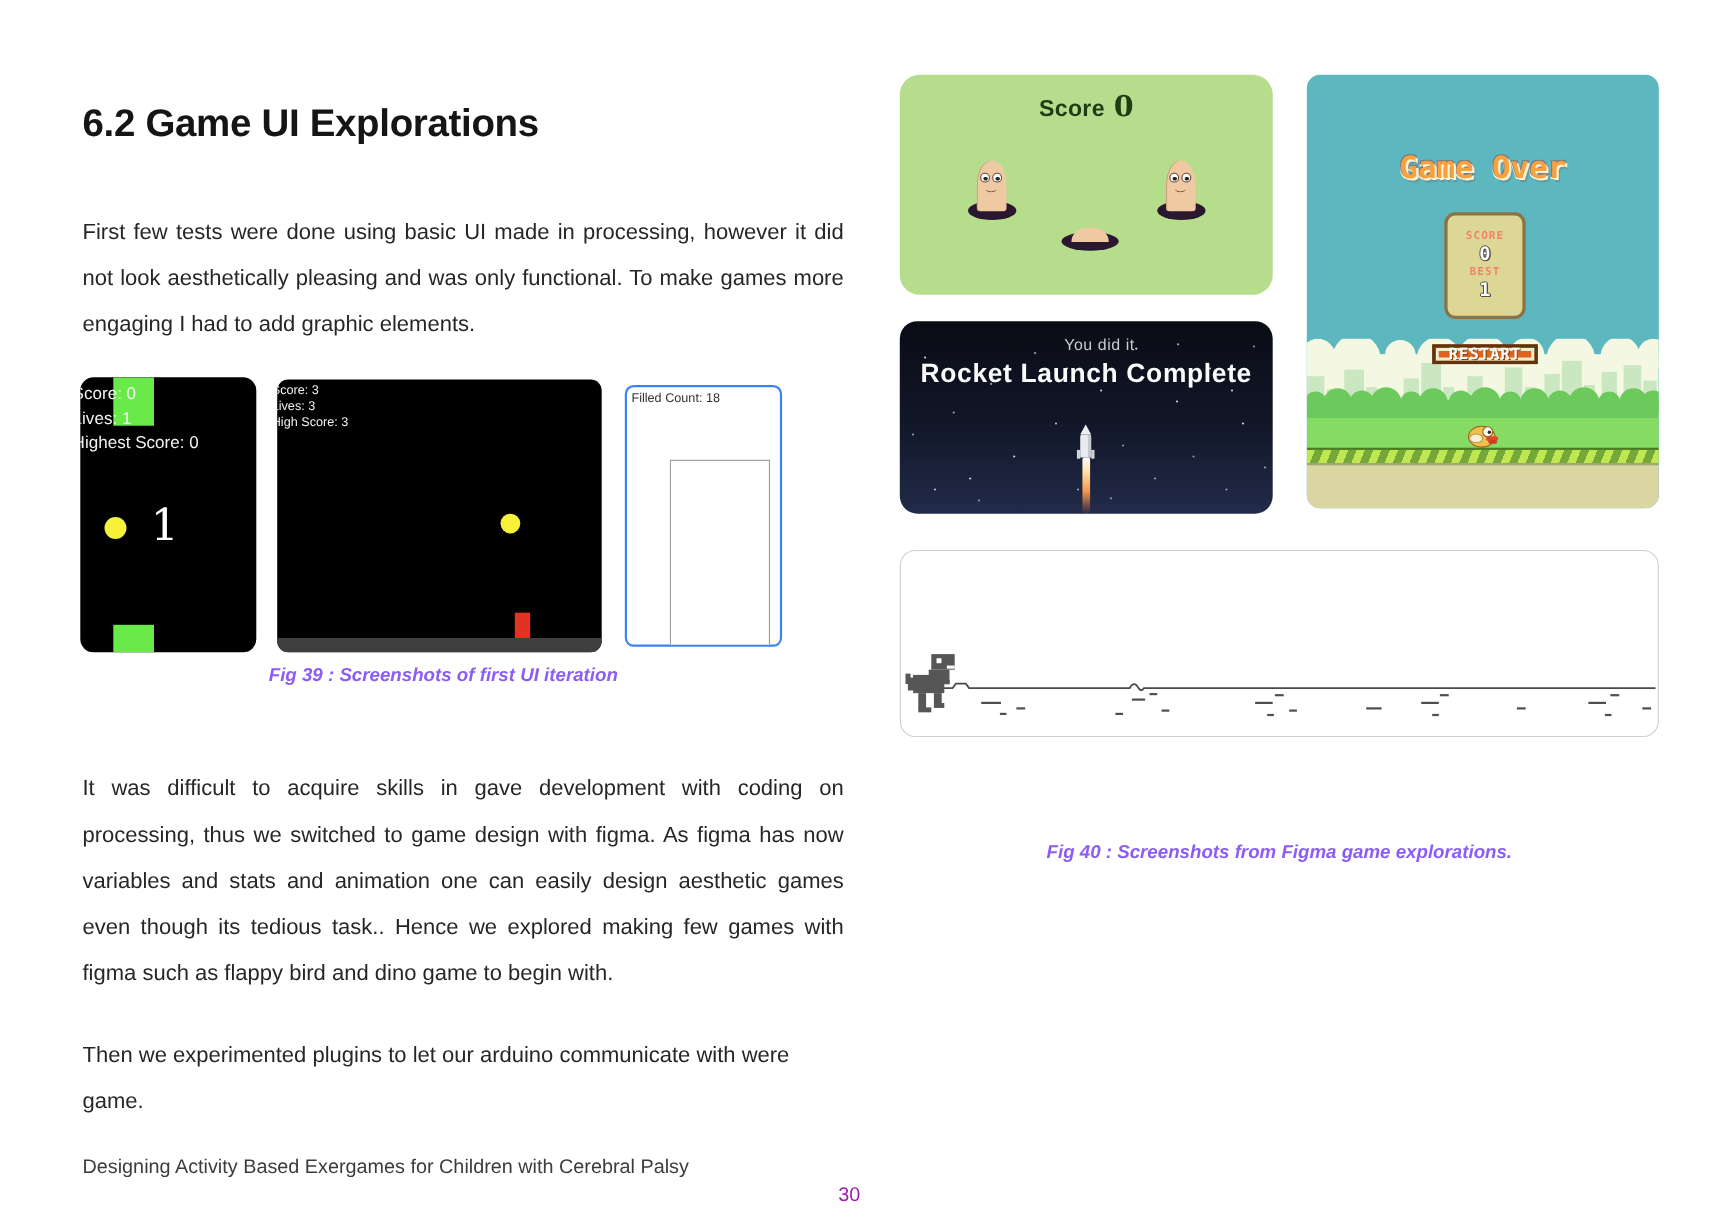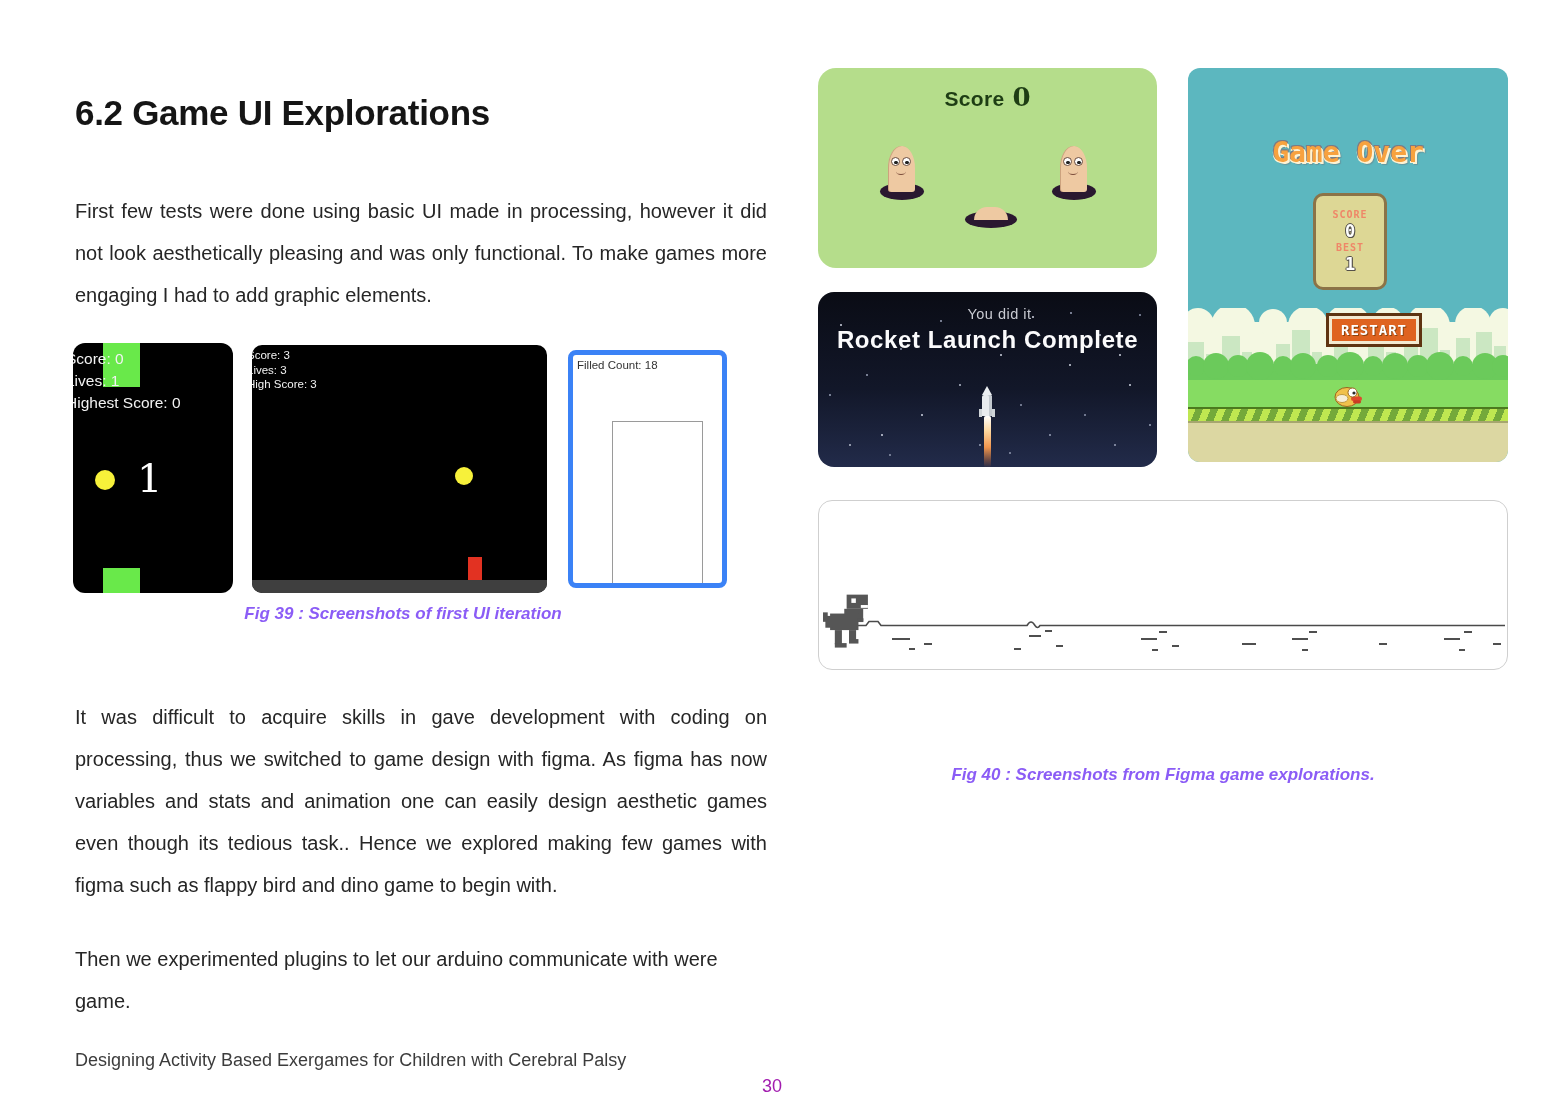--- a/index.html
+++ b/index.html
@@ -19,22 +19,22 @@
   .cap39{left:73px;top:604px;width:660px;}
   .cap40{left:818px;top:738px;width:690px;margin-top:27px;}
   .footer-text{position:absolute;left:75px;top:1050px;font-size:18px;color:#3c3c3c;}
   .footer-page{position:absolute;left:762px;top:1076px;font-size:18px;color:#a21caf;}
 
   
   .shot{position:absolute;overflow:hidden;}
   .shot-black{background:#000;}
   .shot1{left:73px;top:343px;width:160px;height:250px;border-radius:12px;}
   .shot2{left:252px;top:345px;width:295px;height:248px;border-radius:10px;}
-  .shot3{left:568px;top:350px;width:159px;height:238px;background:#fff;
-         border:5px solid #3b82f6;border-radius:8px;box-sizing:border-box;}
+  .shot3{left:568px;top:350px;width:143px;height:238px;background:#fff;
+         border:2px solid #3b82f6;border-radius:8px;box-sizing:border-box;}
   .hud1{position:absolute;left:-7px;top:5px;color:#f2f2f2;font-size:15.5px;line-height:22px;
         white-space:nowrap;z-index:3;}
   .hud2{position:absolute;left:-5px;top:3px;color:#f2f2f2;font-size:11.5px;line-height:14.5px;
         white-space:nowrap;z-index:3;}
   .green-rect{position:absolute;background:#69e94a;z-index:2;}
   .gr-top{left:30px;top:0;width:37px;height:44px;}
   .gr-bottom{left:30px;top:225px;width:37px;height:25px;}
   .ball{position:absolute;border-radius:50%;background:#f7f13a;z-index:2;}
   .ball1{left:22px;top:127px;width:20px;height:20px;}
   .ball2{left:203px;top:122px;width:18px;height:18px;}
@@ -104,25 +104,25 @@
             font-family:"DejaVu Sans Mono",monospace;font-weight:bold;font-size:28px;
             color:#f7a23f;letter-spacing:0px;
             text-shadow:2px 2px 0 #fdf3d4,-1px -1px 0 #7b7b85,1px -1px 0 #7b7b85,-1px 1px 0 #fdf3d4,3px 3px 1px rgba(110,110,120,.45);}
   .score-panel{position:absolute;left:125px;top:125px;width:74px;height:97px;z-index:8;
                background:#ddd795;border:3px solid #8b7347;border-radius:10px;box-sizing:border-box;
                display:flex;flex-direction:column;align-items:center;justify-content:center;gap:1px;
                font-family:"DejaVu Sans Mono",monospace;font-weight:bold;}
   .score-panel .plabel{font-size:10px;color:#ef8668;letter-spacing:1px;}
   .score-panel .pval{font-size:17px;color:#fff;
                text-shadow:1px 0 0 #55514a,-1px 0 0 #55514a,0 1px 0 #55514a,0 -1px 0 #55514a,1px 1px 0 #55514a;}
-  .restart-btn{position:absolute;left:114px;top:245px;width:96px;height:34px;z-index:9;
+  .restart-btn{position:absolute;left:114px;top:245px;width:96px;height:18px;z-index:9;
                background:#df6320;border:3px solid #5e3411;box-sizing:border-box;
                box-shadow:inset 0 0 0 3px #f3ead0;display:flex;align-items:center;justify-content:center;
                font-family:"DejaVu Sans Mono",monospace;font-weight:bold;font-size:14px;color:#fff;
-               letter-spacing:1px;text-shadow:1px 1px 0 #8a4310;margin-left:24px;}
+               letter-spacing:1px;text-shadow:1px 1px 0 #8a4310;}
   .scenery{position:absolute;left:0;top:240px;width:320px;height:154px;z-index:1;}
   .stripe-band{position:absolute;left:0;top:339px;width:100%;height:16px;z-index:5;box-sizing:border-box;
                background:repeating-linear-gradient(112deg,#bfe751 0 7px,#74a93a 7px 14px);
                border-top:2px solid #4c7a1e;border-bottom:2px solid #a6a66e;}
   .dirt-band{position:absolute;left:0;top:355px;width:100%;height:39px;background:#dcd7a2;z-index:5;}
   .bird{position:absolute;left:145px;top:318px;width:30px;height:22px;z-index:6;}
 
   
   .dino-shot{left:818px;top:500px;width:690px;height:170px;background:#fff;
              border:1.5px solid #cfcfcf;border-radius:14px;box-sizing:border-box;}

